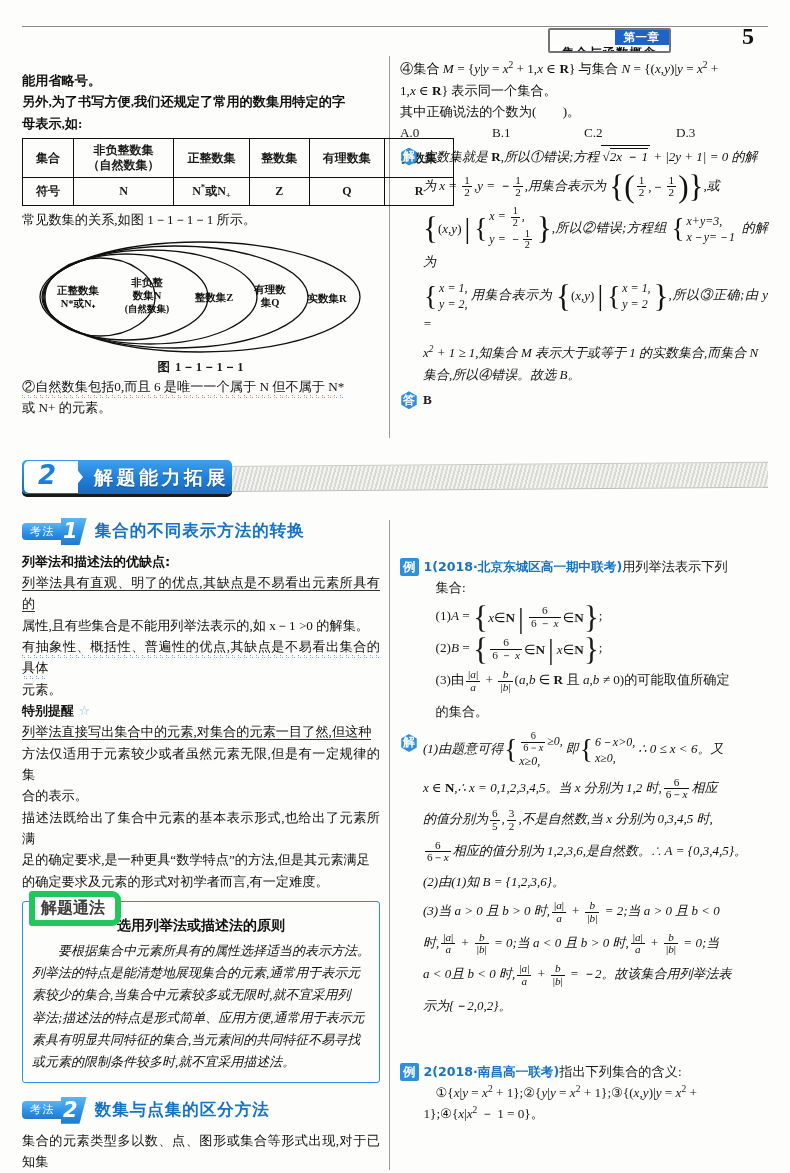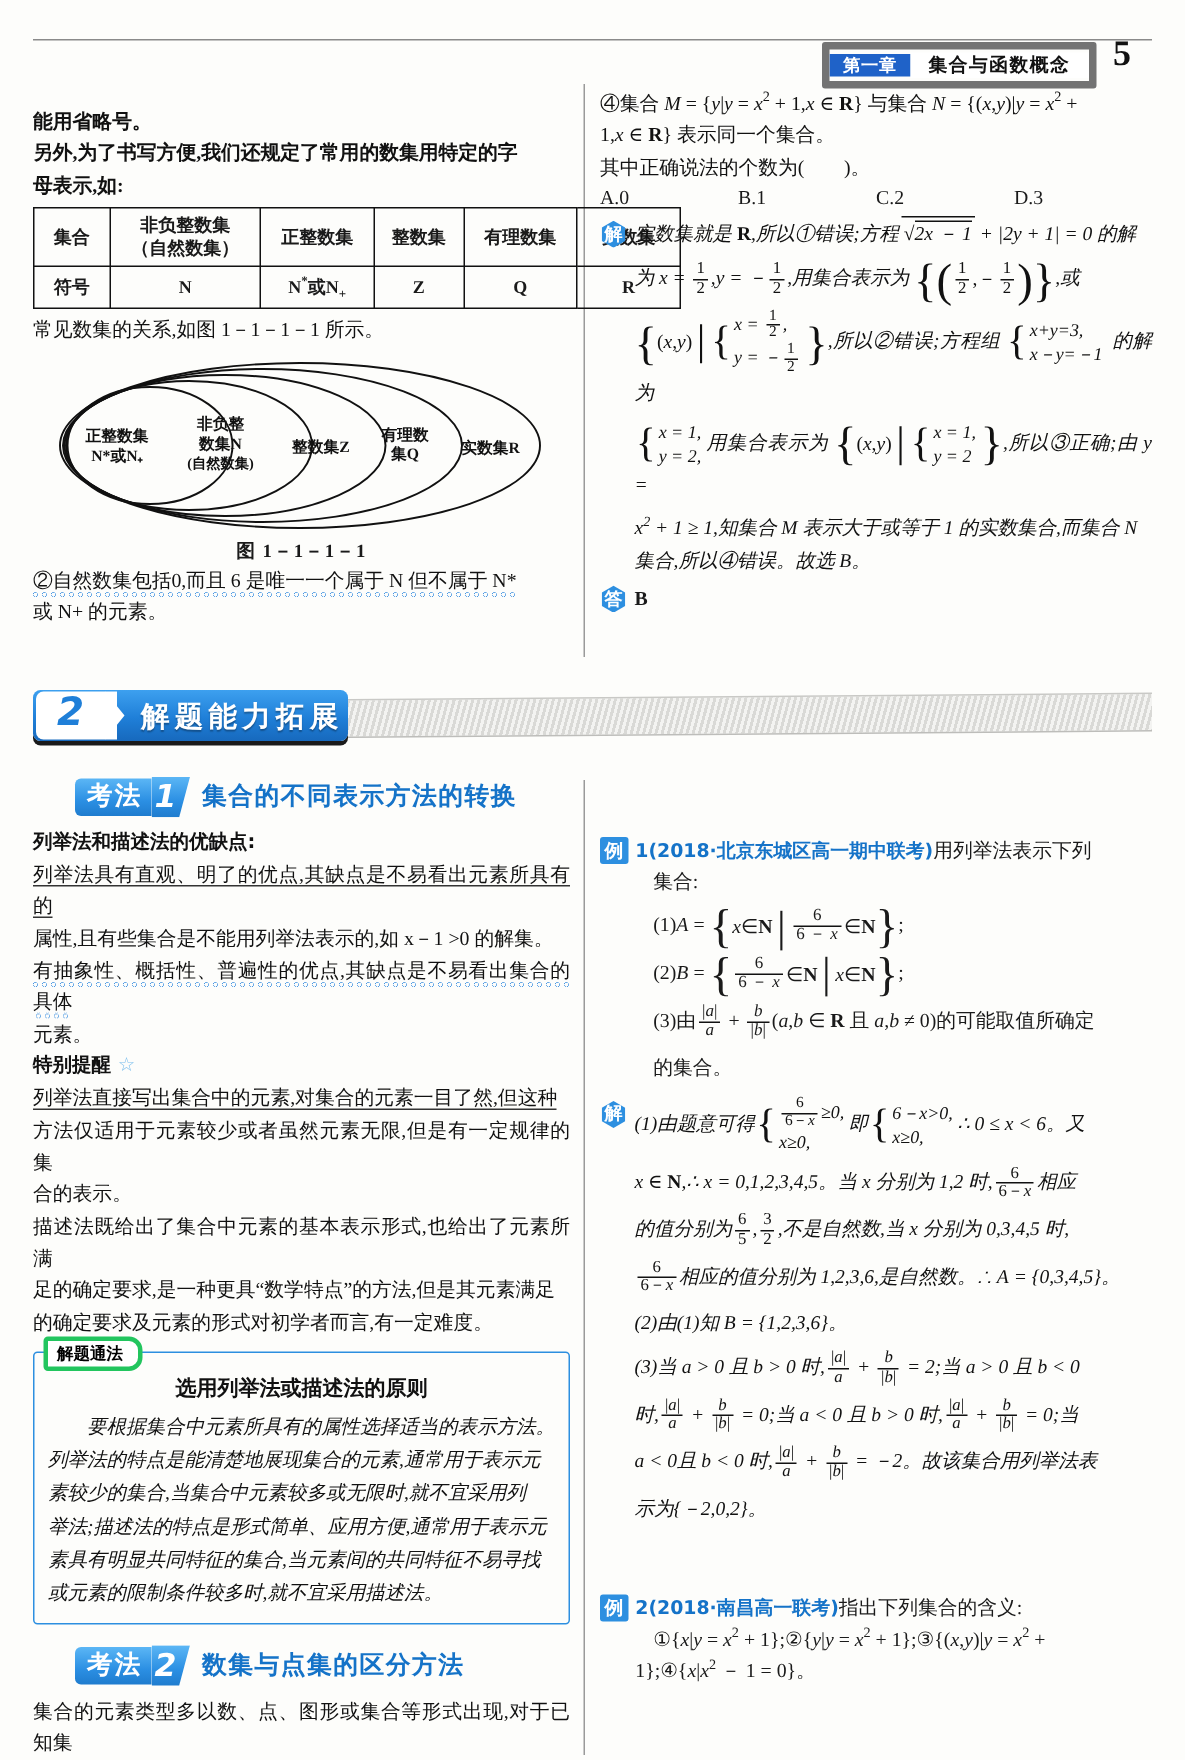--- a/index.html
+++ b/index.html
@@ -9,22 +9,22 @@
     font-family:"DejaVu Sans","Liberation Sans",sans-serif;
     color:#1a1a1a;
     position:relative;
     overflow:hidden;
   }
   .page{position:relative;width:790px;height:1173px;box-sizing:border-box;}
 
   
   .header{position:absolute;top:28px;left:0;width:790px;height:26px;}
   .hdr-tab{
-    position:absolute;top:0;left:548px;height:21px;display:flex;align-items:center;
-    border:5px solid #737373;border-radius:2px;overflow:hidden;
+    position:absolute;top:0;left:548px;height:21px;display:flex;align-items:flex-end;
+    border:2px solid #737373;border-radius:2px;overflow:hidden;flex-direction:column;
   }
   .hdr-ch{background:#1f62c8;color:#fff;font-size:11.5px;font-weight:bold;
     padding:0 9px;display:flex;align-items:center;letter-spacing:.5px;}
   .hdr-title{background:#fff;color:#111;font-size:12.5px;font-weight:bold;
     padding:0 12px;display:flex;align-items:center;letter-spacing:1px;}
   .pagenum{position:absolute;top:-5px;left:742px;font-size:24px;font-weight:bold;color:#111;
     font-family:"Liberation Serif",serif;}
   .hdr-rule{position:absolute;top:26px;left:22px;width:746px;height:1px;background:#8a8a8a;}
 
   
@@ -98,39 +98,39 @@
      border-left:13px solid #fff;}
   .banner .tag-num span{position:absolute;left:14px;top:-1px;font-size:26px;font-weight:bold;
      color:#1f7fd8;font-family:"DejaVu Sans",sans-serif;font-style:italic;}
   .banner .tag-txt{position:absolute;left:72px;top:5px;color:#fff;font-size:19px;
      font-weight:bold;letter-spacing:3.5px;text-shadow:0 1px 1px rgba(0,0,0,.3);}
 
   
   .kaofa{display:flex;align-items:center;margin:0 0 6px 0;}
   .kaofa .pill{
     position:relative;background:linear-gradient(180deg,#5bb6f5 0%,#2b8fe3 60%,#1f7cce 100%);
-    color:#fff;font-size:17px;font-weight:bold;letter-spacing:1.5px;
-    padding:2px 6px 2px 8px;border-radius:4px 0 0 4px;line-height:1.25;margin-left:28px;
+    color:#fff;font-size:11px;font-weight:normal;letter-spacing:1.5px;
+    padding:2px 6px 2px 8px;border-radius:4px 0 0 4px;line-height:1.25;
   }
   .kaofa .pillnum{
     background:linear-gradient(180deg,#5bb6f5 0%,#2b8fe3 60%,#1f7cce 100%);
     color:#fff;font-size:21px;font-weight:bold;font-style:italic;
     padding:0 9px 0 2px;line-height:1.28;
     clip-path:polygon(0 0,100% 0,72% 100%,0 100%);
     display:flex;align-items:center;
   }
   .kaofa .kf-title{margin-left:8px;font-size:16.5px;font-weight:bold;color:#1573c8;
      letter-spacing:1px;}
 
   
   .tfbox{position:relative;border:1px solid #2d8fe0;border-radius:3px;
      margin-top:9px;padding:15px 9px 9px 9px;}
   .tflabel{position:absolute;left:6px;top:-11px;background:#fff;
-     border:3px solid #22c55e;border-radius:3px 9px 9px 3px;
-     padding:1px 10px 1px 6px;font-size:11px;font-weight:bold;color:#000000;}
+     border:6px solid #22c55e;border-radius:3px 9px 9px 3px;
+     padding:1px 10px 1px 6px;font-size:16px;font-weight:bold;color:#404040;}
   .tftitle{text-align:center;font-size:14px;font-weight:bold;color:#111;margin-bottom:5px;}
 
   
   .exline{display:flex;align-items:flex-start;}
   .ex-badge{flex:0 0 auto;background:#2d8fe0;color:#fff;font-size:12.5px;font-weight:bold;
      padding:1px 3px;border-radius:2px;margin-right:5px;line-height:1.3;margin-top:2px;}
   .ex-text{font-size:13.2px;line-height:1.6;font-family:"Liberation Serif",serif;}
   .ex-src{color:#1573c8;font-weight:bold;font-family:"DejaVu Sans",sans-serif;font-size:12.6px;}
   .jie-badge{flex:0 0 auto;width:18px;height:18px;margin-right:5px;margin-top:3px;
      background:#2d8fe0;color:#fff;font-size:12px;font-weight:bold;

